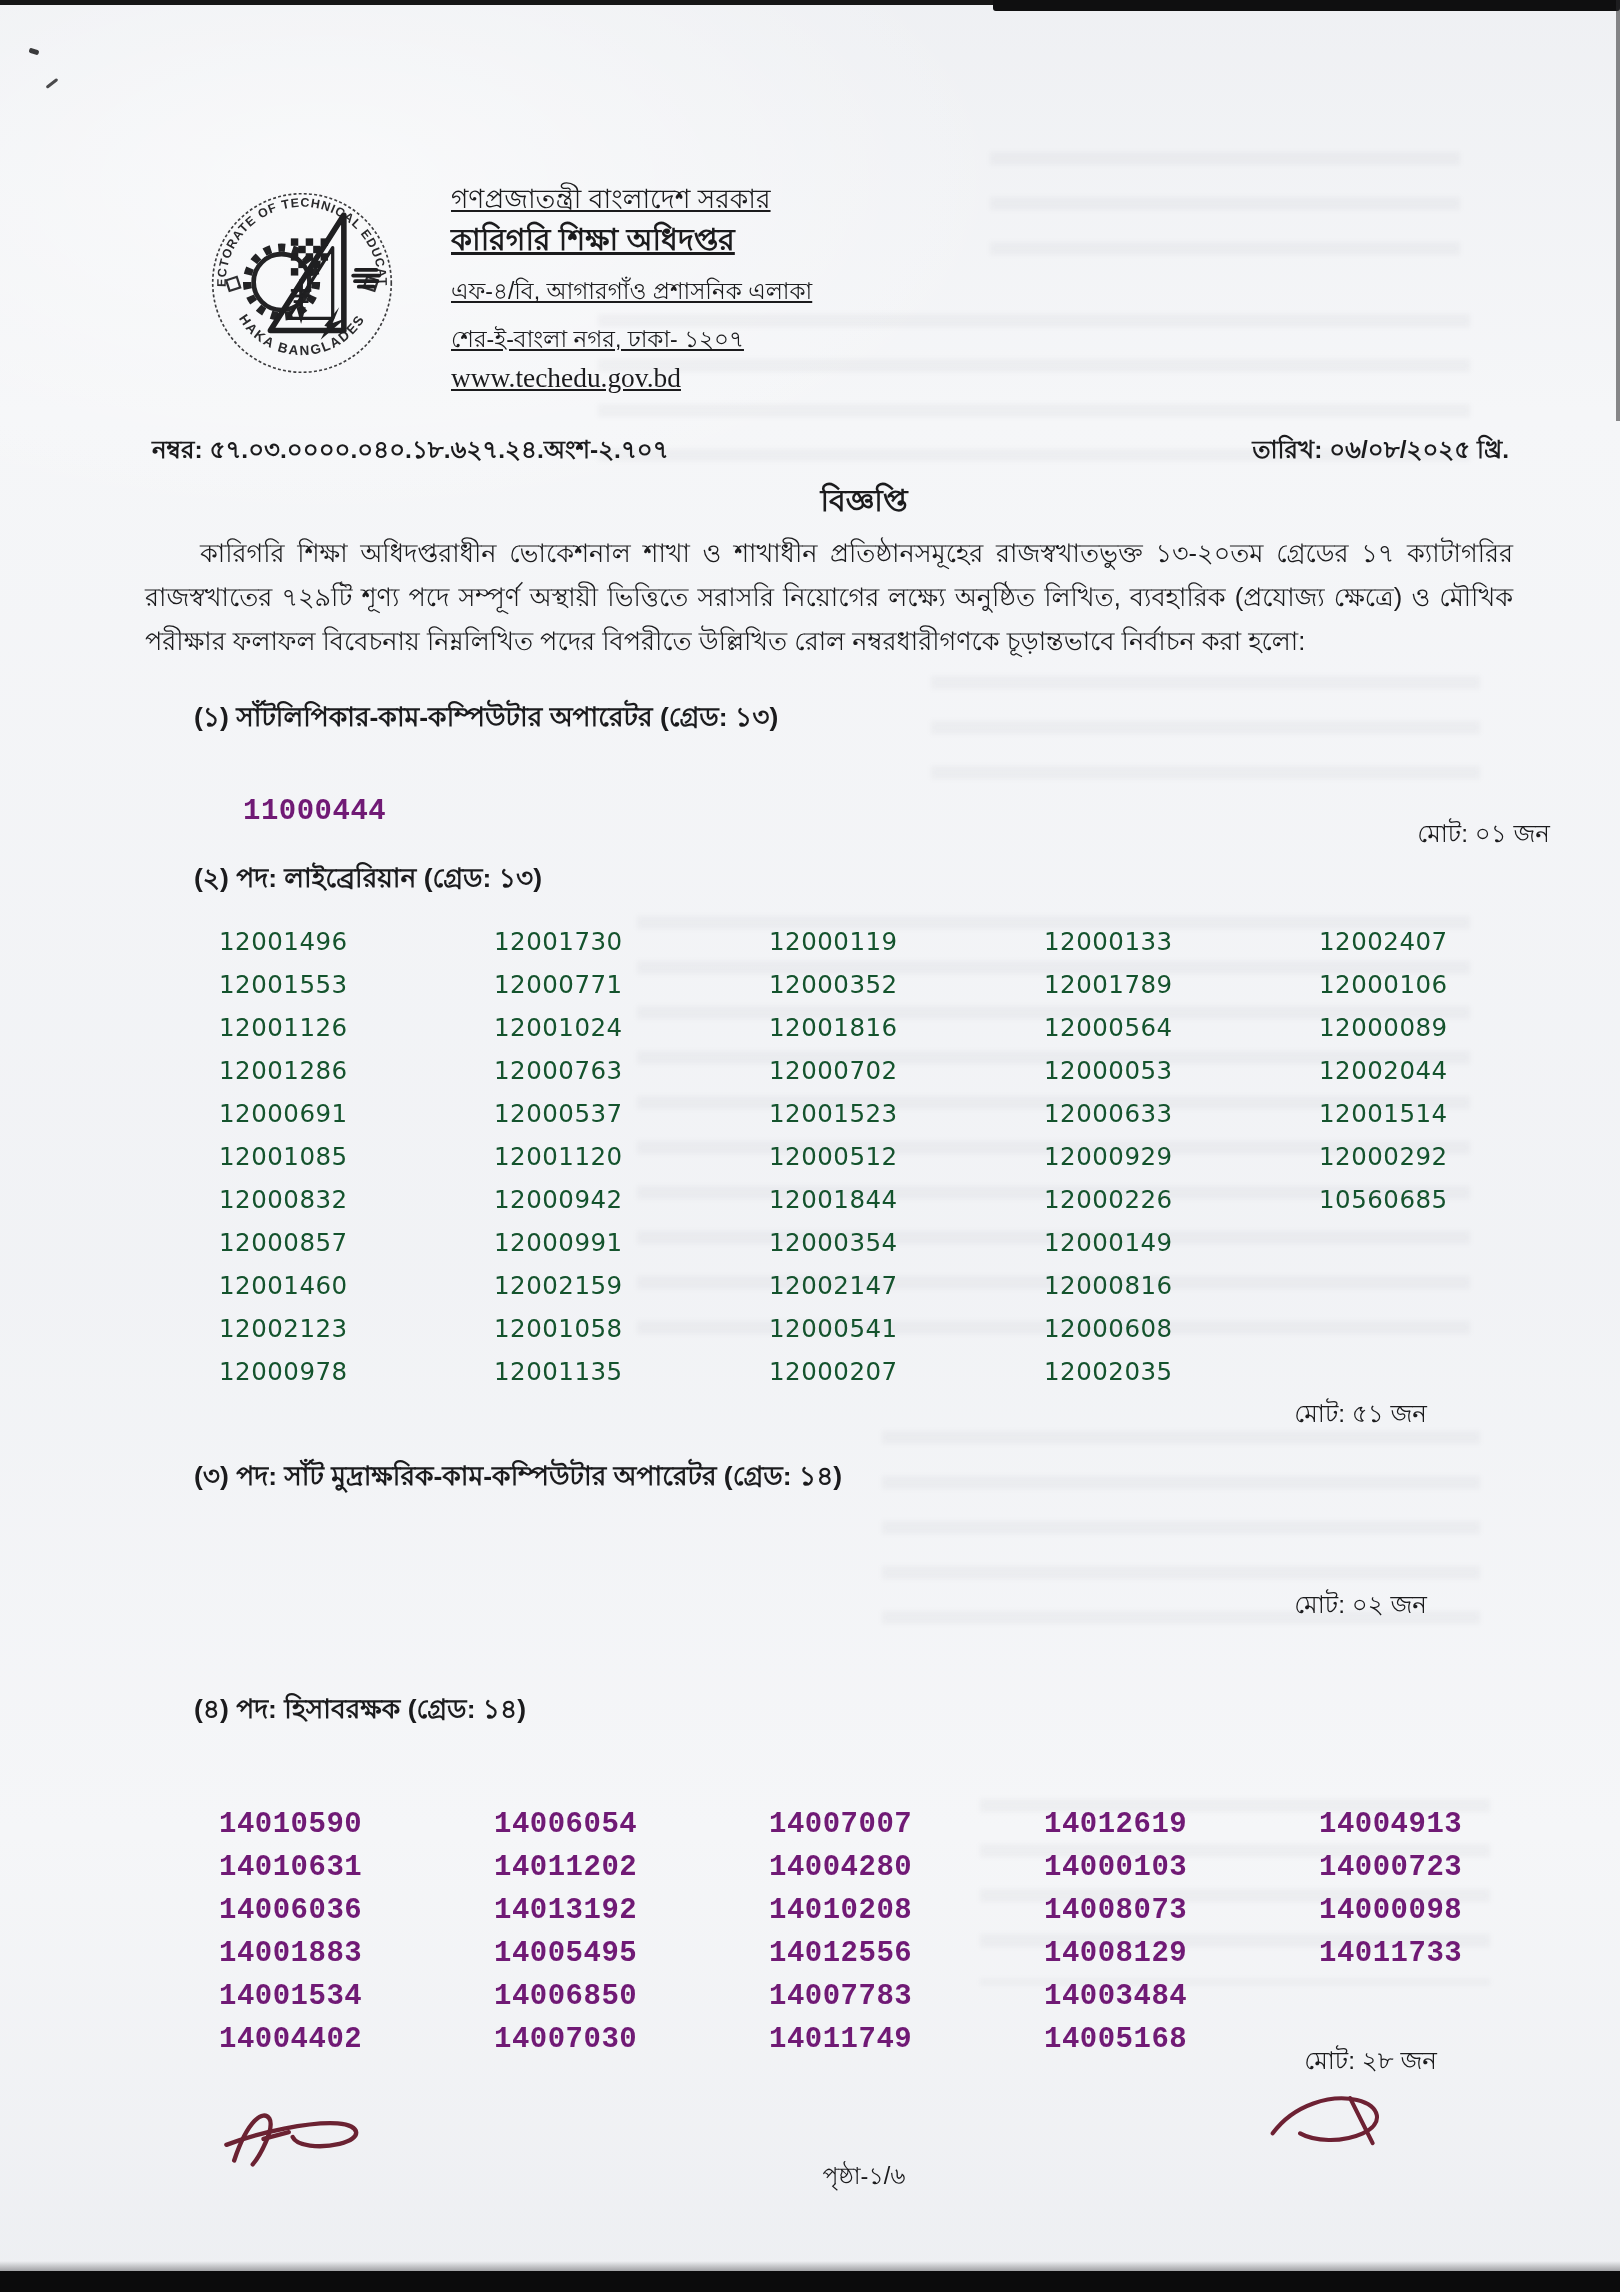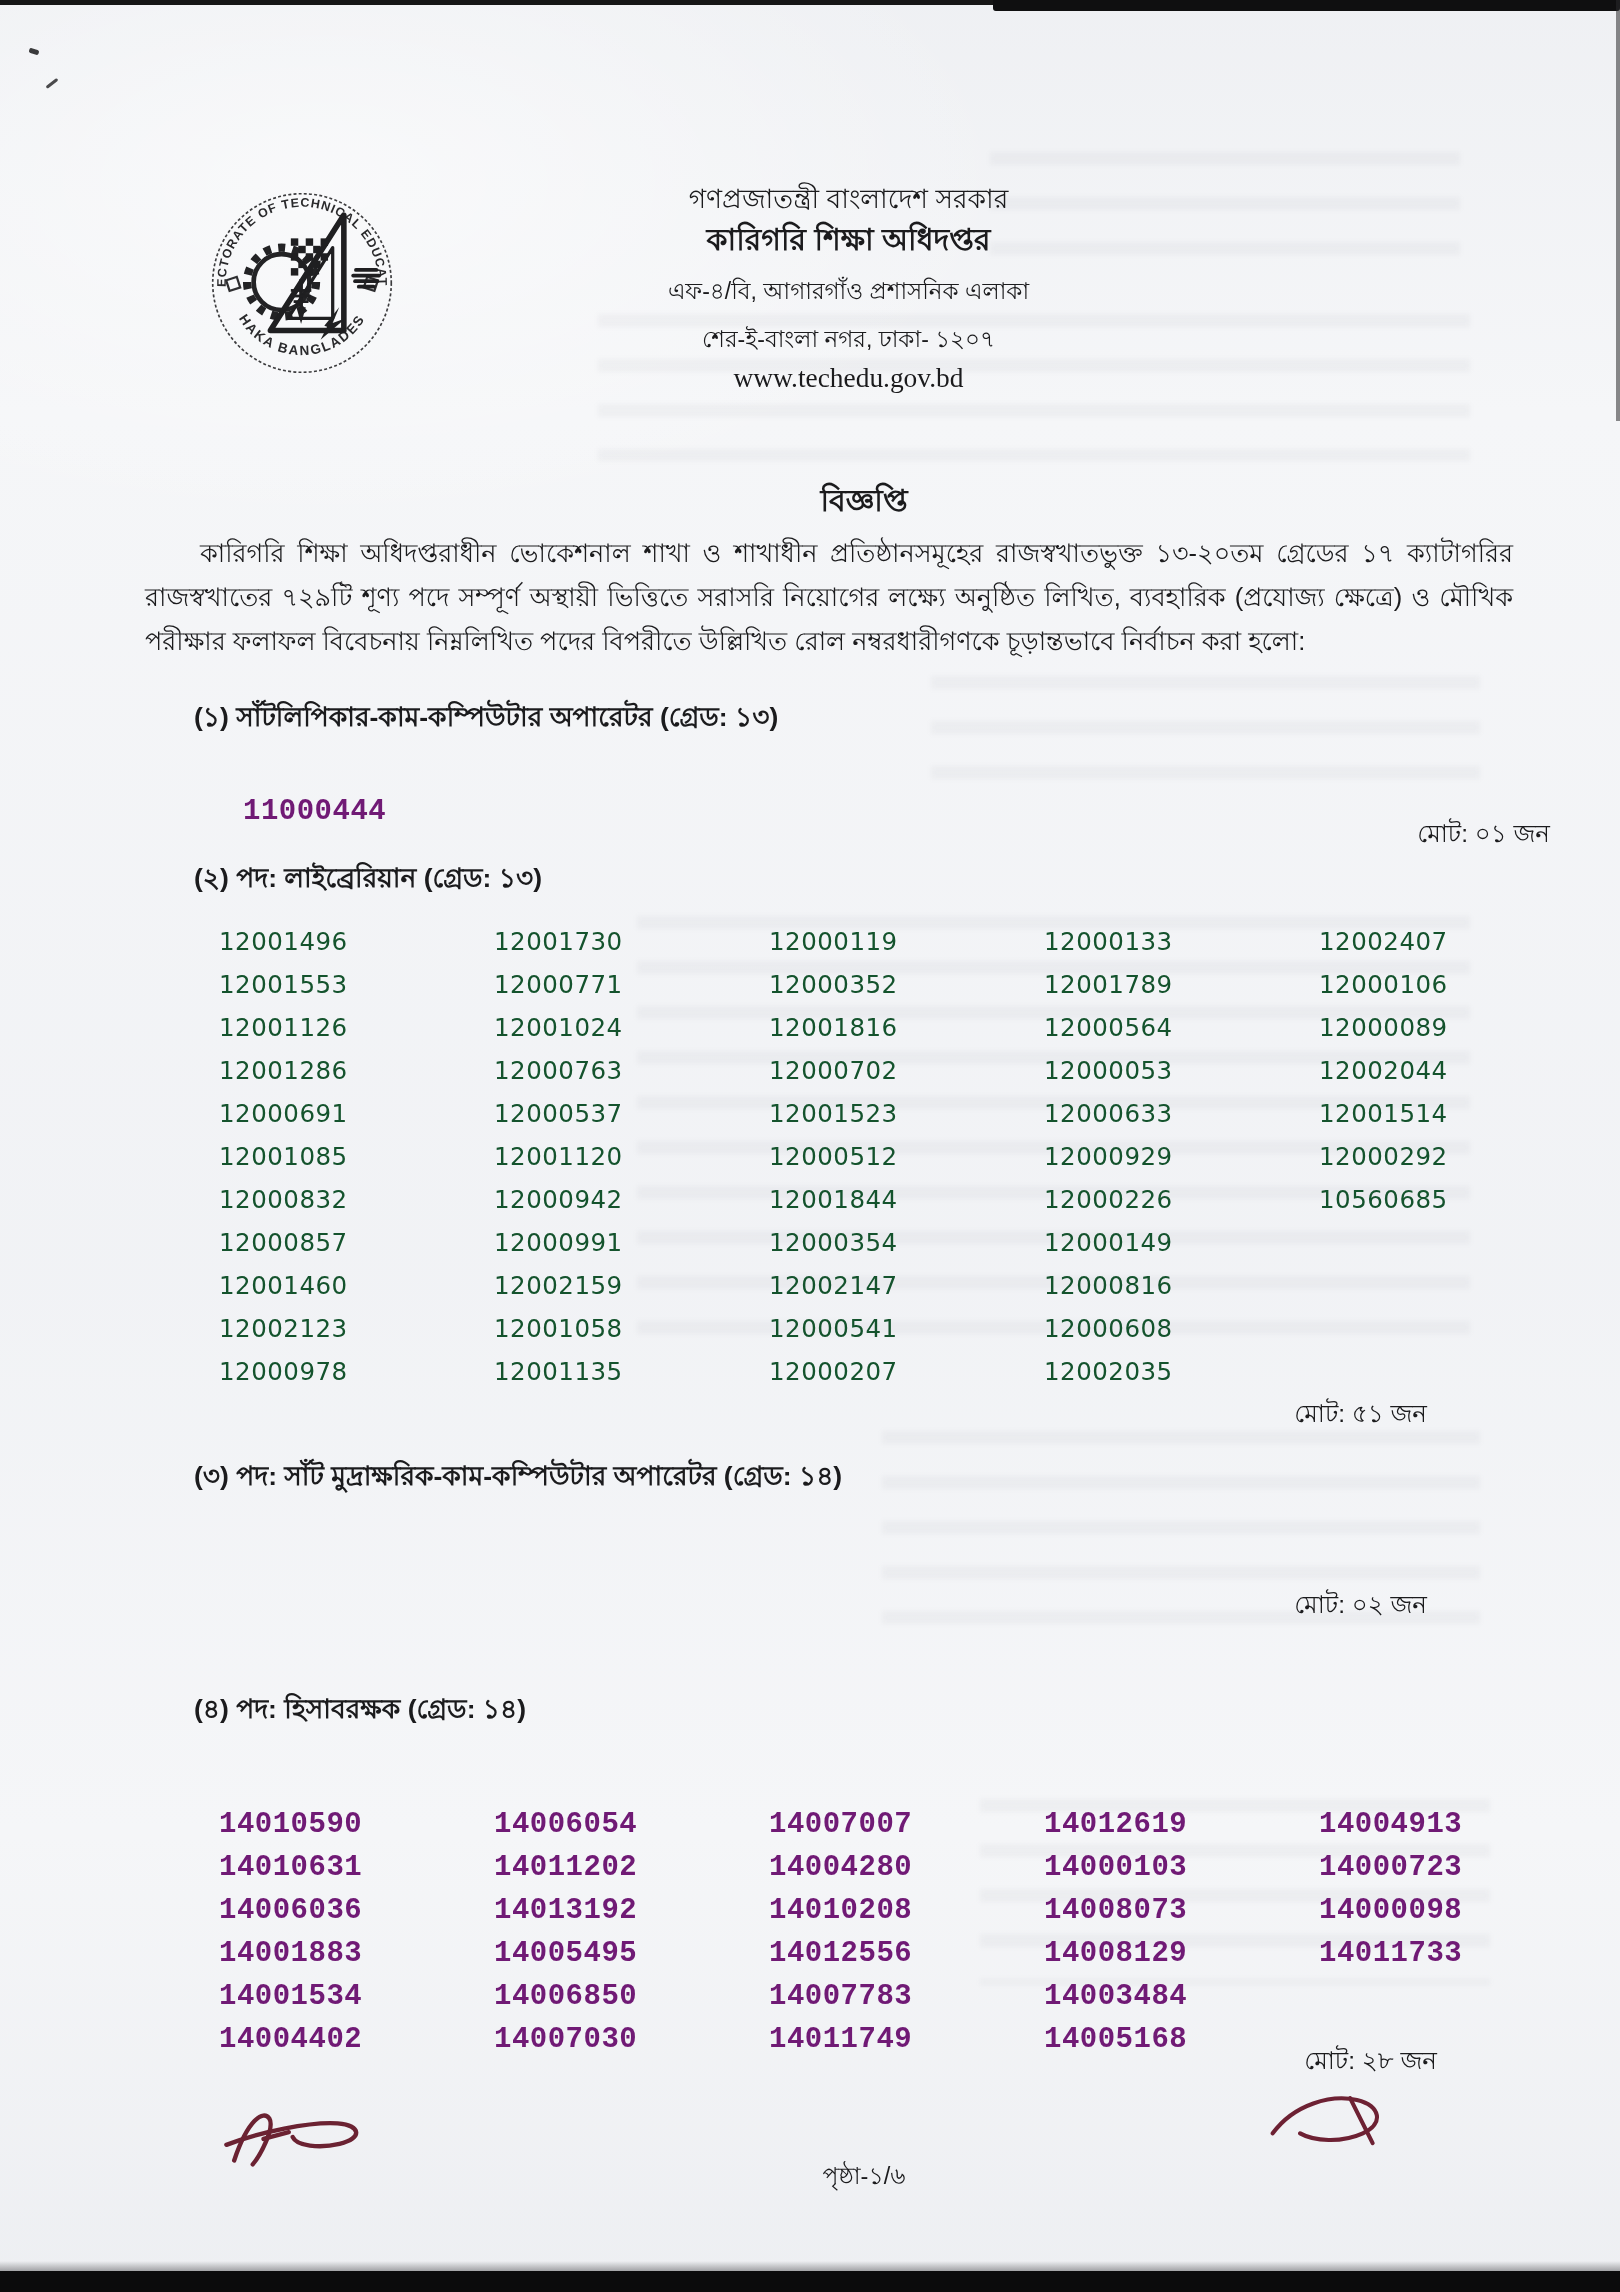--- a/index.html
+++ b/index.html
@@ -24,21 +24,21 @@
   .speck1{position:absolute;left:29px;top:49px;width:9.8px;height:4.9px;background:#3a3a3c;transform:rotate(18deg);border-radius:2px;}
   .speck2{position:absolute;left:45px;top:82px;width:13.7px;height:2.9px;background:#4a4a4c;transform:rotate(-38deg);border-radius:2px;}
   
   .ghost{
     position:absolute;pointer-events:none;opacity:.5;filter:blur(2.5px);
     background:repeating-linear-gradient(180deg, rgba(128,132,142,.13) 0 12.7px, rgba(0,0,0,0) 12.7px 45px);
   }
   
   .seal{position:absolute;left:209px;top:190px;width:186px;height:186px;}
   
-  .header{position:absolute;left:437px;top:182px;width:823px;text-align:center;line-height:1.32;}
+  .header{position:absolute;left:451px;top:182px;width:823px;line-height:1.32;text-decoration:underline;}
   .h-govt{font-size:26.5px;}
   .h-org{font-size:30px;font-weight:700;margin-top:2.9px;}
   .h-addr{font-size:23px;margin-top:17px;}
   .h-web{font-size:27.4px;margin-top:5.9px;font-family:"Liberation Serif","DejaVu Serif",serif;}
   
   .meta{position:absolute;top:431px;left:152px;right:111px;display:flex;justify-content:space-between;font-size:24.5px;font-weight:700;}
   
   .notice-title{position:absolute;top:477px;left:54px;width:100%;text-align:center;font-size:30px;font-weight:700;}
   
   .intro{position:absolute;top:531px;left:145px;width:1368px;font-size:25.5px;line-height:44px;text-align:justify;text-indent:55px;}
@@ -143,20 +143,24 @@
   </svg>
 
   <div class="header">
     <div class="h-govt">গণপ্রজাতন্ত্রী বাংলাদেশ সরকার</div>
     <div class="h-org">কারিগরি শিক্ষা অধিদপ্তর</div>
     <div class="h-addr">এফ-৪/বি, আগারগাঁও প্রশাসনিক এলাকা</div>
     <div class="h-addr">শের-ই-বাংলা নগর, ঢাকা- ১২০৭</div>
     <div class="h-web">www.techedu.gov.bd</div>
   </div>
 
+  <div class="meta">
+    <span>নম্বর: ৫৭.০৩.০০০০.০৪০.১৮.৬২৭.২৪.অংশ-২.৭০৭</span>
+    <span>তারিখ: ০৬/০৮/২০২৫ খ্রি.</span>
+  </div>
 
   <div class="notice-title">বিজ্ঞপ্তি</div>
 
   <div class="intro">কারিগরি শিক্ষা অধিদপ্তরাধীন ভোকেশনাল শাখা ও শাখাধীন প্রতিষ্ঠানসমূহের রাজস্বখাতভুক্ত ১৩-২০তম গ্রেডের ১৭ ক্যাটাগরির রাজস্বখাতের ৭২৯টি শূণ্য পদে সম্পূর্ণ অস্থায়ী ভিত্তিতে সরাসরি নিয়োগের লক্ষ্যে অনুষ্ঠিত লিখিত, ব্যবহারিক (প্রযোজ্য ক্ষেত্রে) ও মৌখিক পরীক্ষার ফলাফল বিবেচনায় নিম্নলিখিত পদের বিপরীতে উল্লিখিত রোল নম্বরধারীগণকে চূড়ান্তভাবে নির্বাচন করা হলো:</div>
 
   <div class="section sec1 sec-serif">
     <div class="sec-heading">(১) সাঁটলিপিকার-কাম-কম্পিউটার অপারেটর (গ্রেড: ১৩)</div>
     <div class="rolls">
         <div class="rolls-row">
           <span class="roll">11000444</span>

